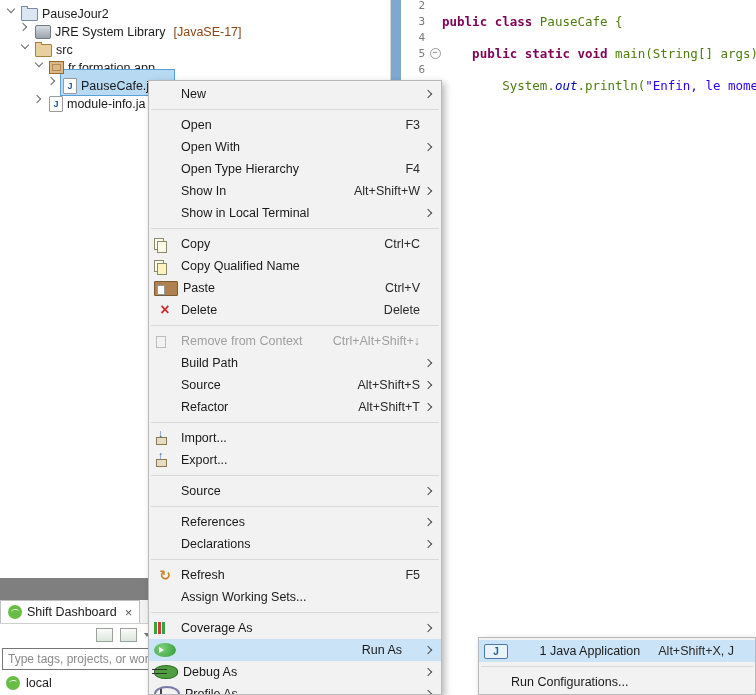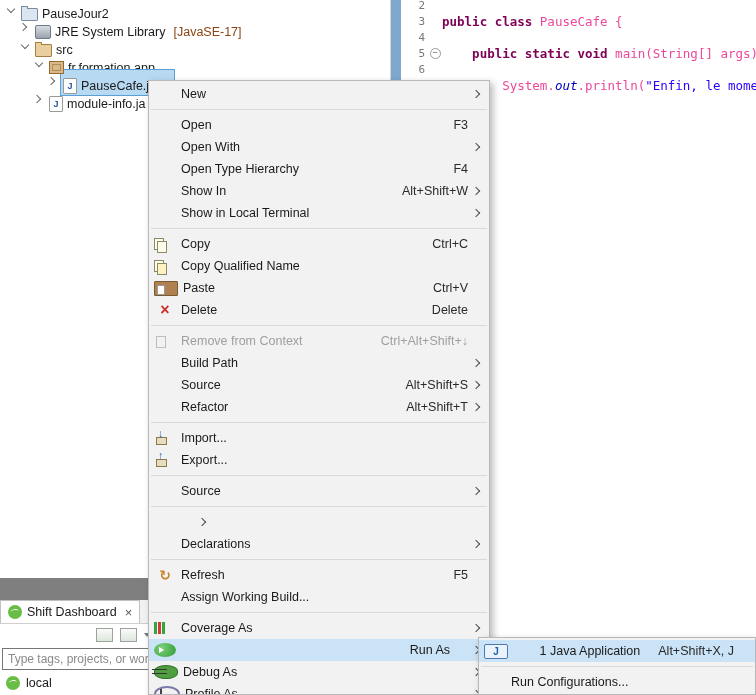--- a/index.html
+++ b/index.html
@@ -36,21 +36,21 @@
   .ed-thumb { width:10px; height:160px; background:#7fa8cf; }
   .code-lines { position:absolute; left:10px; top:-3px; right:0; }
   .cl { display:flex; height:16px; align-items:center; }
   .ln { width:24px; flex:0 0 24px; text-align:right; padding-right:3px; color:#787878;
         font-family:"DejaVu Sans Mono","Liberation Mono",monospace; font-size:11px; }
   .fold { width:14px; flex:0 0 14px; display:flex; align-items:center; justify-content:center; }
   .fold.has::before { content:"−"; width:9px; height:9px; border:1px solid #9a9a9a; border-radius:50%;
         background:#fff; color:#555; font-size:9px; line-height:7px; text-align:center; display:block; }
   .ct { white-space:pre; font-family:"DejaVu Sans Mono","Liberation Mono",monospace; font-size:12.5px; }
   .tk-kw { color:var(--keyword,#7f0055); font-weight:bold;text-align:center; }
-  .tk-pl { color:#ec4899; }
+  .tk-pl { color:#4d7c0f; }
   .tk-str { color:var(--string,#2a00ff); }
   .tk-field { color:var(--field,#0000c0); font-style:italic; }
 
   
   .bottom { position:absolute; left:0; top:578px; width:390px; height:117px; background:#ffffff; z-index:5; }
   .sash { height:22px; background:#7f7f7f; }
   .tabbar { height:23px; background:#f2f2f2; border-bottom:1px solid #cfcfcf; display:flex; align-items:stretch; }
   .tab { display:flex; align-items:center; gap:5px; padding:0 7px; background:#ffffff;
          border:1px solid #c0c0c0; border-bottom:none; font-size:12.5px; }
   .tab-close { color:#555; margin-left:3px; font-size:13px; cursor:default; }
@@ -61,21 +61,21 @@
             font-family:inherit; font-size:12px; padding:0 5px; color:#333; box-sizing:border-box; }
   .filter::placeholder { color:#8a8a8a; }
   .boot-item { display:flex; gap:6px; align-items:center; padding:4px 4px 0 6px; font-size:12.5px; }
   .spring-icon { width:14px; height:14px; flex:0 0 14px; border-radius:50%; background:var(--spring-green,#68bd45); position:relative; }
   .spring-icon::after { content:""; position:absolute; left:3px; top:4px; width:8px; height:5px;
         border-top:1.6px solid #fff; border-radius:50%; transform:rotate(-8deg); }
 
   
   .menu { position:absolute; background:#f2f2f2; border:1px solid #b9b9b9; box-shadow:3px 3px 7px rgba(0,0,0,.28);
           padding-top:2px; box-sizing:border-box; overflow:hidden; }
-  #context-menu { left:148px; top:80px; width:342px; height:615px; z-index:10; }
+  #context-menu { left:148px; top:80px; width:294px; height:615px; z-index:10; }
   #run-as-submenu { left:478px; top:637px; width:278px; height:58px; z-index:11; }
   .menu-item { height:22px; display:flex; align-items:center; font-size:12.5px; padding:0 5px 0 5px; }
   .menu-item.highlighted { background:var(--menu-highlight,#cbe3f6);text-align:right; }
   .menu-item.disabled .mi-label, .menu-item.disabled .mi-shortcut { color:#9f9f9f; }
   .mi-icon { width:22px; flex:0 0 22px; display:flex; align-items:center; justify-content:center; }
   .mi-label { flex:1; margin-left:5px; white-space:nowrap; }
   .mi-shortcut { margin-left:18px; white-space:nowrap; color:#2a2a2a; }
   .mi-arrow { width:16px; flex:0 0 16px; height:14px; position:relative; }
   .mi-arrow.has-sub::before { content:""; position:absolute; left:5px; top:4px; width:5px; height:5px;
         border-right:1.4px solid #4a4a4a; border-bottom:1.4px solid #4a4a4a; transform:rotate(-45deg); }
@@ -329,39 +329,40 @@
       <div class="menu-sep"></div>
       <div class="menu-item">
         <span class="mi-icon"></span>
         <span class="mi-label">Source</span>
         <span class="mi-shortcut"></span>
         <span class="mi-arrow has-sub"></span>
       </div>
       <div class="menu-sep"></div>
       <div class="menu-item">
         <span class="mi-icon"></span>
+        <span class="mi-label">References</span>
         <span class="mi-shortcut"></span>
         <span class="mi-arrow has-sub"></span>
       </div>
       <div class="menu-item">
         <span class="mi-icon"></span>
         <span class="mi-label">Declarations</span>
         <span class="mi-shortcut"></span>
         <span class="mi-arrow has-sub"></span>
       </div>
       <div class="menu-sep"></div>
       <div class="menu-item">
         <span class="mi-icon ic-refresh"></span>
         <span class="mi-label">Refresh</span>
         <span class="mi-shortcut">F5</span>
         <span class="mi-arrow"></span>
       </div>
       <div class="menu-item">
         <span class="mi-icon"></span>
-        <span class="mi-label">Assign Working Build...</span>
+        <span class="mi-label">Assign Working Sets...</span>
         <span class="mi-shortcut"></span>
         <span class="mi-arrow"></span>
       </div>
       <div class="menu-sep"></div>
       <div class="menu-item">
         <span class="mi-icon ic-coverage"></span>
         <span class="mi-label">Coverage As</span>
         <span class="mi-shortcut"></span>
         <span class="mi-arrow has-sub"></span>
       </div>

